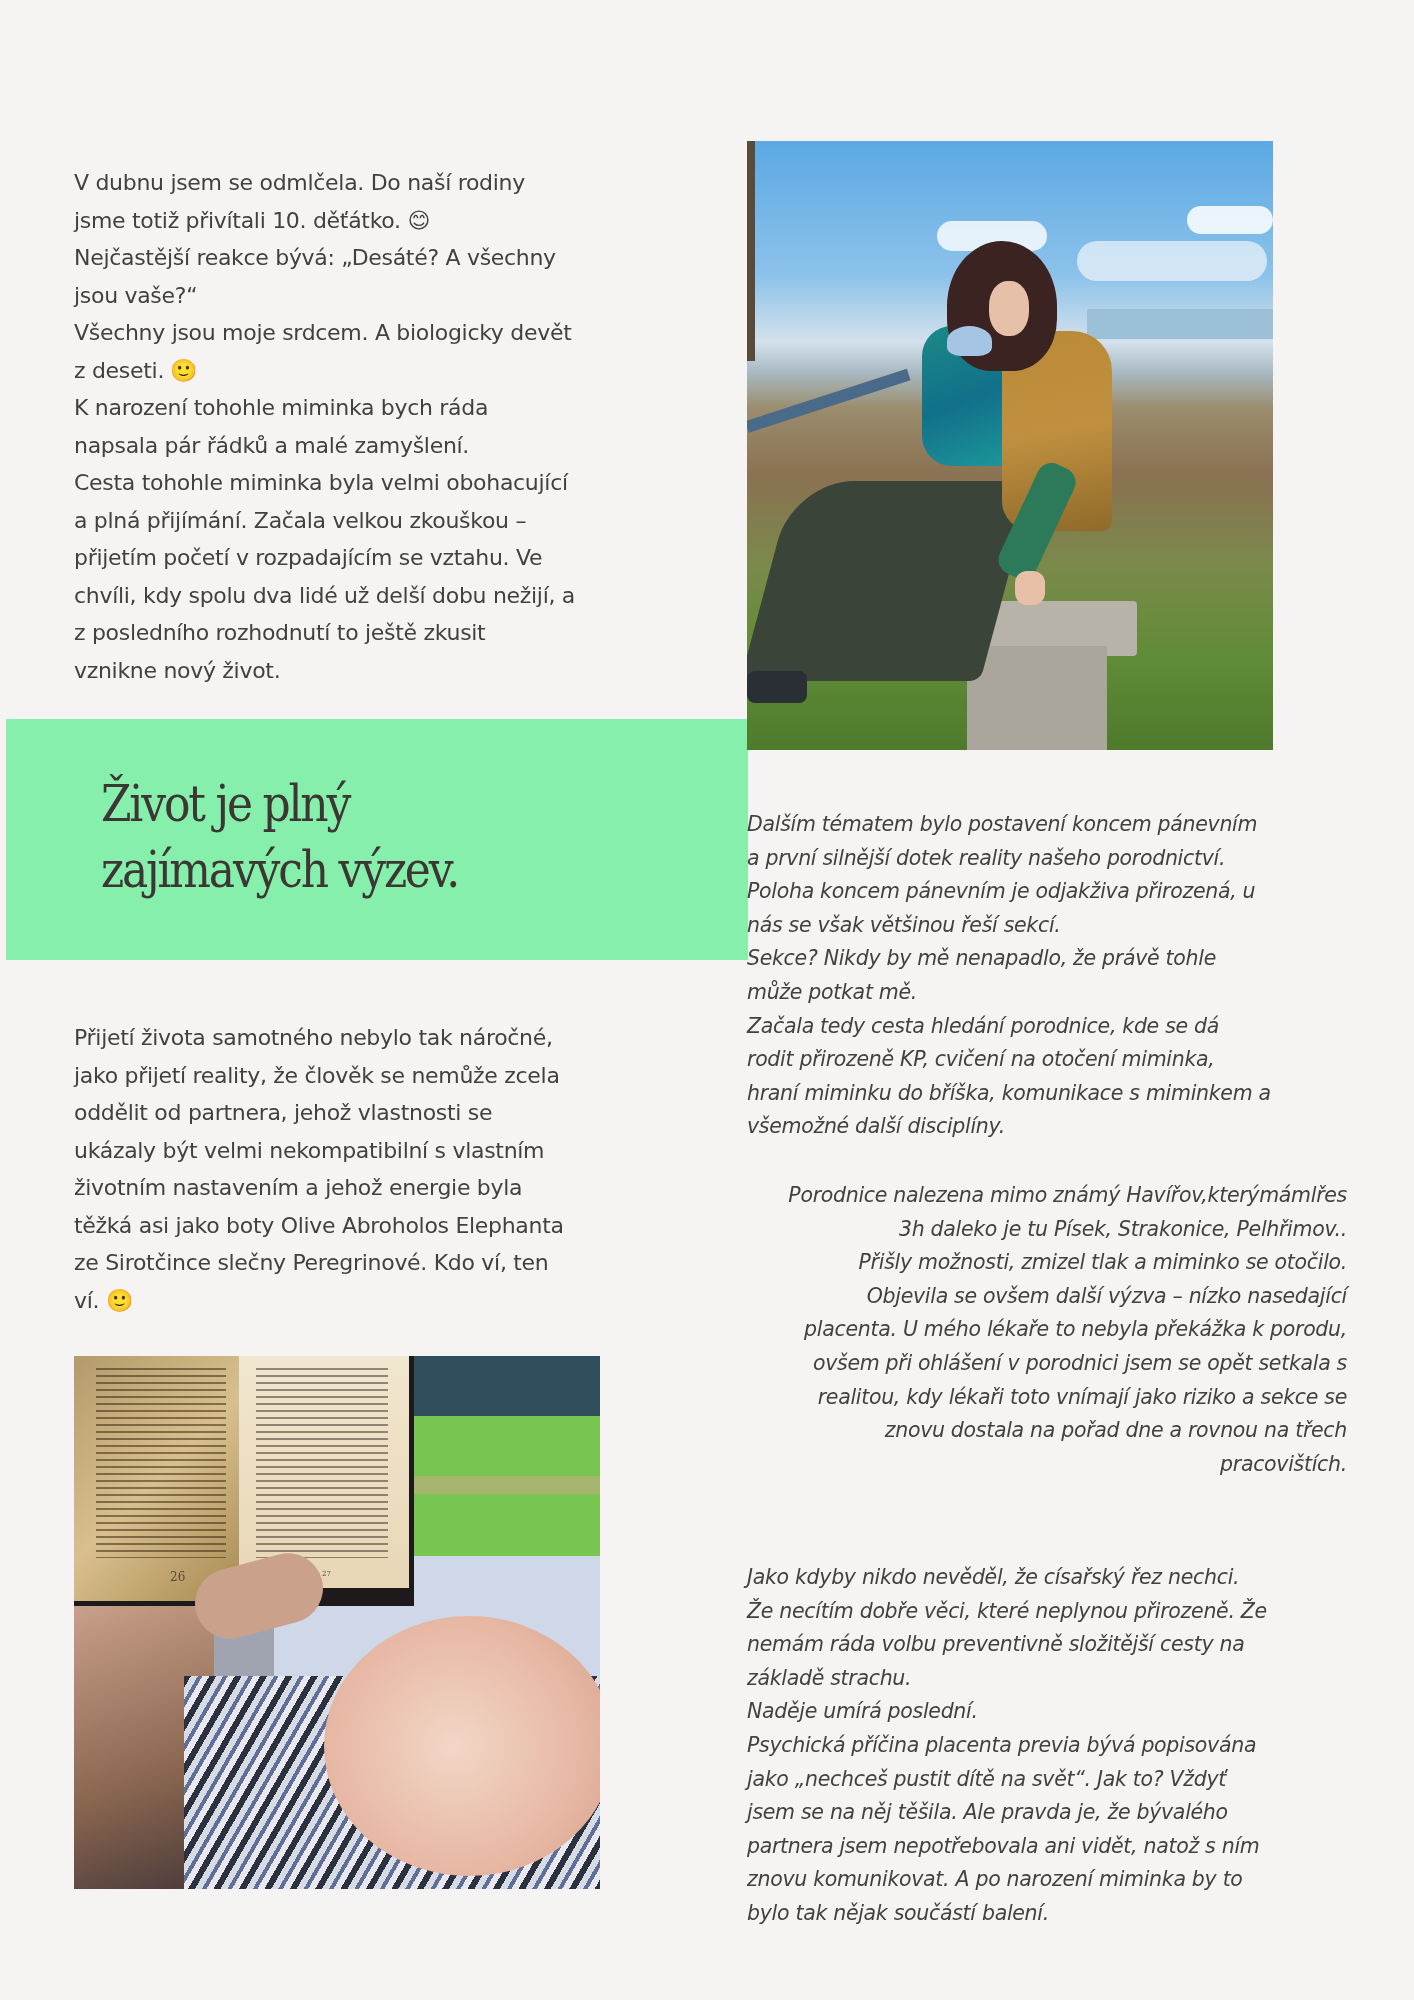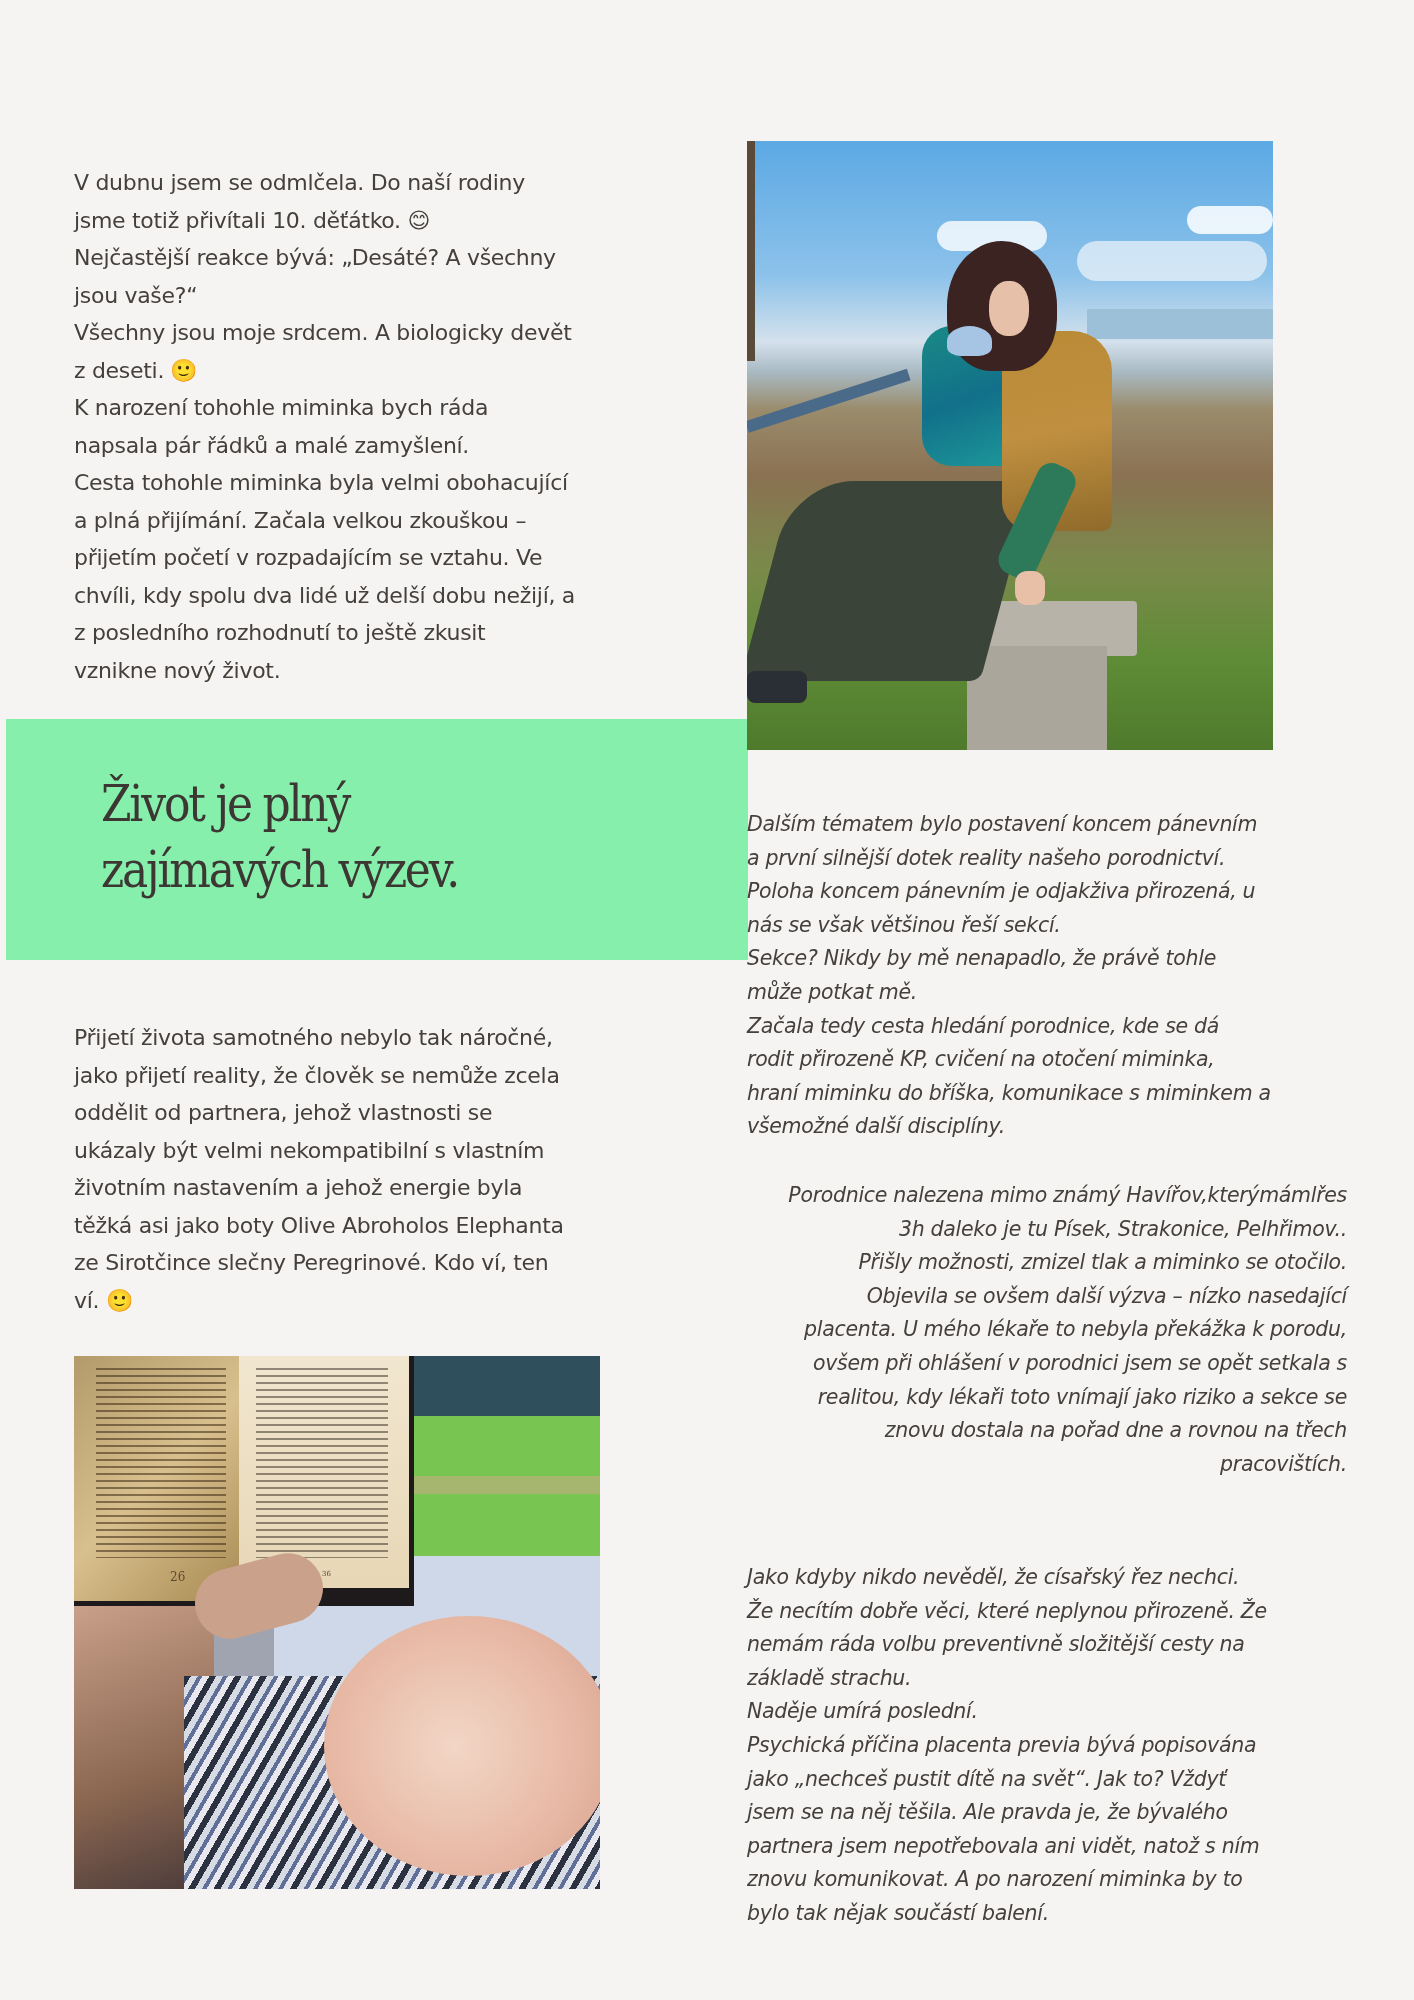--- a/index.html
+++ b/index.html
@@ -79,21 +79,21 @@
 
   <div class="ph" style="left:330px;top:60px;width:196px;height:150px;background:#79c552;"></div>
   <div class="ph" style="left:330px;top:120px;width:196px;height:18px;background:#a6b66e;"></div>
 
   <div class="ph" style="left:200px;top:200px;width:326px;height:150px;background:#cfd8e8;border-radius:40px 0 0 0;"></div>
 
   <div class="ph" style="left:0;top:0;width:340px;height:250px;background:#1e1a1c;"></div>
   <div class="ph" style="left:0;top:0;width:165px;height:245px;background:linear-gradient(135deg,#b39a6a,#d8c08e 50%,#a88a52);"></div>
   <div class="ph" style="left:165px;top:0;width:170px;height:232px;background:linear-gradient(180deg,#f1e6cf,#e7d7b6);"></div>
   <div class="ph" style="left:96px;top:214px;font-size:12px;color:#5a4a30;font-family:'DejaVu Serif',serif;">26</div>
-  <div class="ph" style="left:248px;top:214px;font-size:7px;color:#5a4a30;font-family:'DejaVu Serif',serif;">36</div>
+  <div class="ph" style="left:248px;top:214px;font-size:7px;color:#5a4a30;font-family:'DejaVu Serif',serif;">27</div>
 
   <div class="ph" style="left:22px;top:12px;width:130px;height:190px;background:repeating-linear-gradient(180deg,rgba(60,40,20,0.55) 0 2px,transparent 2px 7px);"></div>
   <div class="ph" style="left:182px;top:12px;width:132px;height:190px;background:repeating-linear-gradient(180deg,rgba(50,40,30,0.5) 0 2px,transparent 2px 7px);"></div>
 
   <div class="ph" style="left:0;top:250px;width:140px;height:283px;background:linear-gradient(160deg,#c9a089,#8a6650 60%,#4a3a3a);"></div>
   <div class="ph" style="left:120px;top:205px;width:130px;height:70px;background:#caa28c;border-radius:40px;transform:rotate(-15deg);"></div>
 
   <div class="ph" style="left:110px;top:320px;width:416px;height:213px;background:repeating-linear-gradient(120deg,#2c3140 0 6px,#d7dbe3 6px 12px,#5f6f97 12px 16px,#e8e8ee 16px 22px);"></div>
 
   <div class="ph" style="left:250px;top:260px;width:290px;height:260px;background:radial-gradient(circle at 45% 50%,#f2d6c6,#e7b8a4 60%,#d59f8c);border-radius:50%;"></div>

